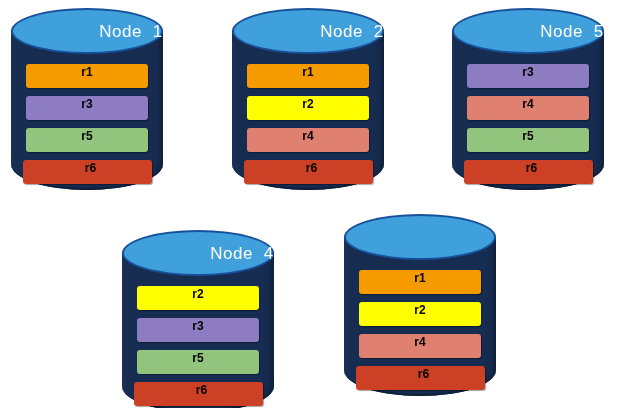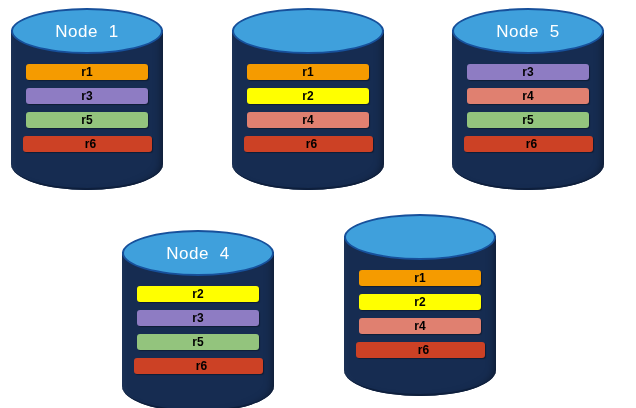--- a/index.html
+++ b/index.html
@@ -63,32 +63,33 @@
     left: 0;
     top: 14px;
     width: 152px;
     text-align: center;
     color: #ffffff;
     font-size: 17px;
     font-weight: 400;
     letter-spacing: 0.6px;
     z-index: 4;
     white-space: pre;
+    padding-left: 44px;
   }
   .bars {
     position: absolute;
     left: 0;
     top: 56px;
     width: 152px;
     z-index: 5;
   }
   .bar {
     position: relative;
     width: 122px;
-    height: 16px;
+    height: 24px;
     margin: 0 auto 8px auto;
     border-radius: 3px;
     text-align: center;
     line-height: 17px;
     font-size: 12px;
     font-weight: bold;
     color: #000000;
     box-shadow: 1px 1px 1px rgba(0,0,0,0.35);
   }
   .bar:last-child { margin-bottom: 0; padding-left: 7px; }
@@ -104,20 +105,21 @@
       <div class="bars">
         <div class="bar" style="background: rgb(245, 155, 0);">r1</div>
         <div class="bar" style="background: rgb(142, 124, 195);">r3</div>
         <div class="bar" style="background: rgb(147, 196, 125);">r5</div>
         <div class="bar" style="background: rgb(204, 65, 37);">r6</div>
       </div>
     </div>
     <div class="node" style="left: 232px; top: 8px;">
       <div class="cyl-body" style="background: rgb(22, 44, 81);"></div>
       <div class="cyl-top" style="background: rgb(63, 160, 220);"></div>
+      <div class="node-label">Node  2</div>
       <div class="bars">
         <div class="bar" style="background: rgb(245, 155, 0);">r1</div>
         <div class="bar" style="background: rgb(255, 255, 0);">r2</div>
         <div class="bar" style="background: rgb(224, 128, 112);">r4</div>
         <div class="bar" style="background: rgb(204, 65, 37);">r6</div>
       </div>
     </div>
     <div class="node" style="left: 452px; top: 8px;">
       <div class="cyl-body" style="background: rgb(22, 44, 81);"></div>
       <div class="cyl-top" style="background: rgb(63, 160, 220);"></div>

